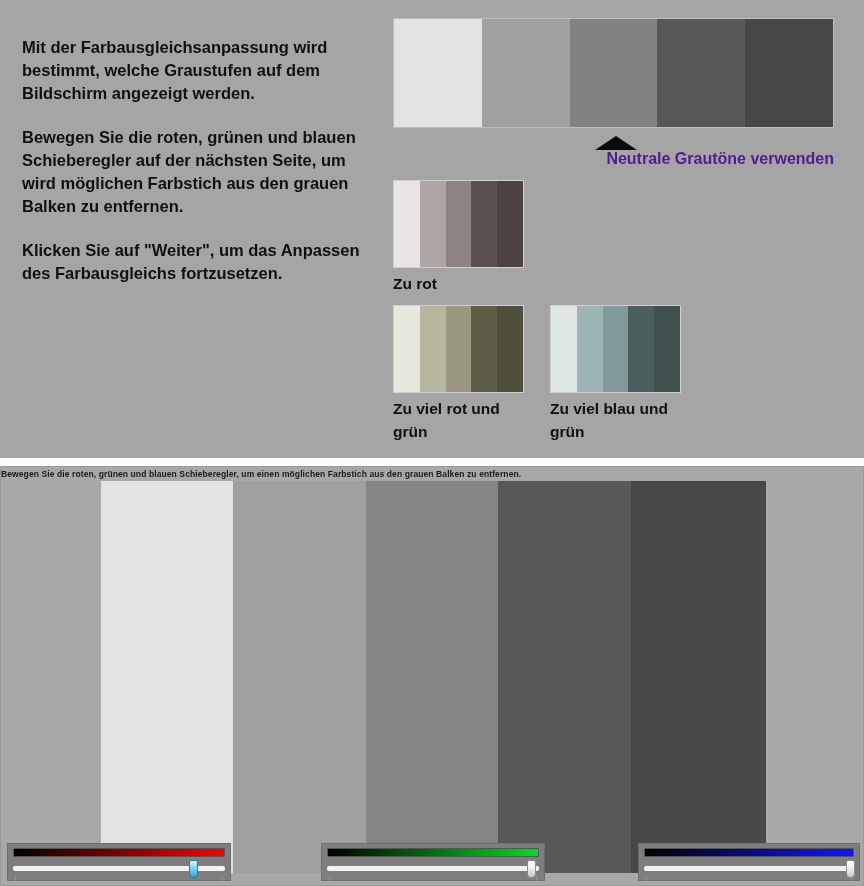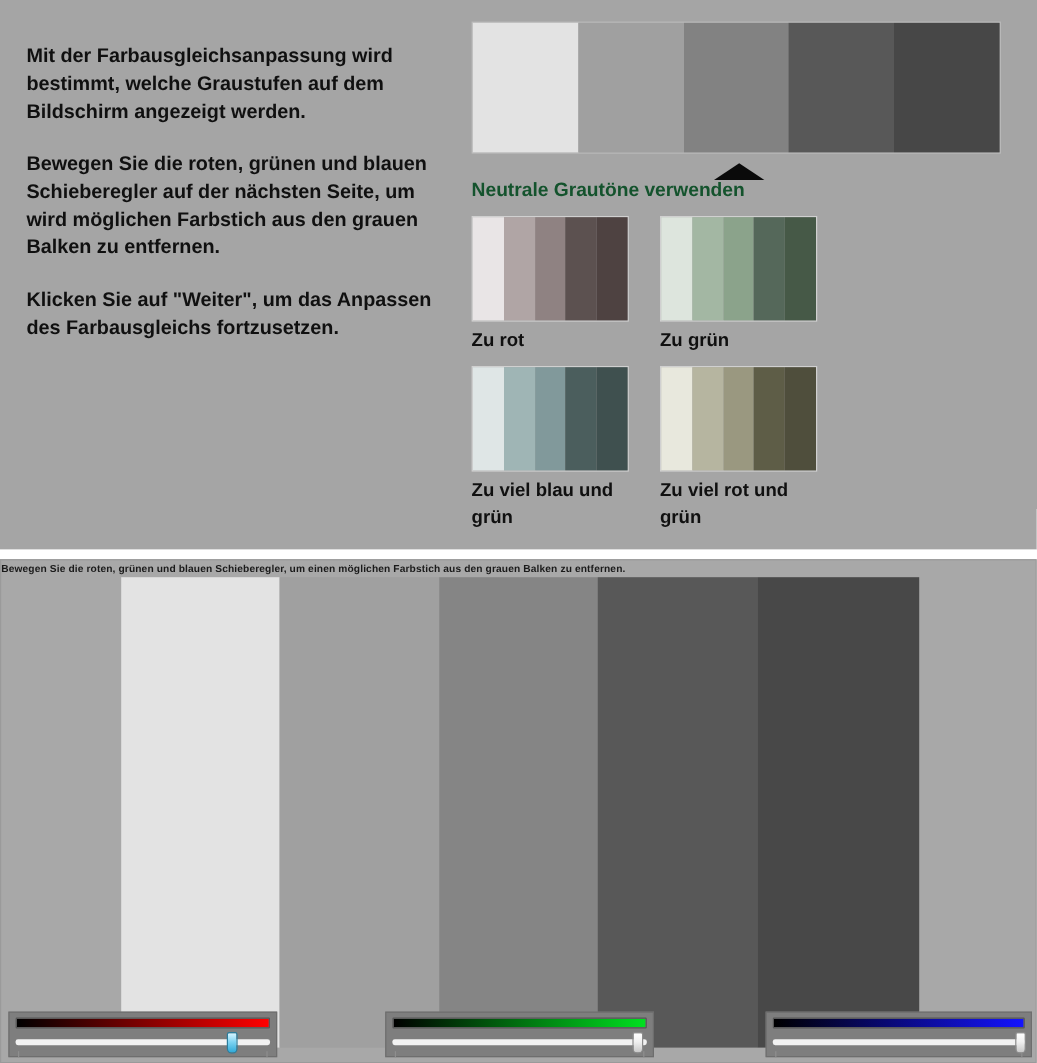--- a/index.html
+++ b/index.html
@@ -50,23 +50,23 @@
     left: 595px; top: 136px;
     width: 0; height: 0;
     border-left: 21px solid transparent;
     border-right: 21px solid transparent;
     border-bottom: 14px solid #0a0a0a;
   }
   #neutral-caption {
     position: absolute;
     left: 393px; top: 150px;
     width: 441px;
-    text-align: left;
+    text-align: right;
     font-size: 16px;
-    color: #14532d;
+    color: #4c1d95;
     font-weight: 600;
   }
 
   
   #swatch-grid {
     position: absolute;
     left: 393px; top: 180px;
     width: 452px;
   }
   .swatch-row { display: flex; }
@@ -204,52 +204,42 @@
         <div class="swatch-cell">
           <div class="swatch-strip">
               <div class="seg" style="background: rgb(233, 229, 230); width: 20%;"></div>
               <div class="seg" style="background: rgb(176, 165, 165); width: 20%;"></div>
               <div class="seg" style="background: rgb(143, 130, 130); width: 20%;"></div>
               <div class="seg" style="background: rgb(92, 81, 80); width: 20%;"></div>
               <div class="seg" style="background: rgb(78, 66, 65); width: 20%;"></div>
             </div>
           <div class="swatch-label">Zu rot</div>
         </div>
+      </div>
+      <div class="swatch-row row2">
         <div class="swatch-cell">
           <div class="swatch-strip">
-              <div class="seg" style="background: rgb(221, 229, 221); width: 20%;"></div>
-              <div class="seg" style="background: rgb(163, 183, 163); width: 20%;"></div>
-              <div class="seg" style="background: rgb(139, 163, 139); width: 20%;"></div>
-              <div class="seg" style="background: rgb(85, 104, 90); width: 20%;"></div>
-              <div class="seg" style="background: rgb(70, 89, 71); width: 20%;"></div>
+              <div class="seg" style="background: rgb(232, 232, 221); width: 20%;"></div>
+              <div class="seg" style="background: rgb(182, 181, 160); width: 20%;"></div>
+              <div class="seg" style="background: rgb(154, 152, 128); width: 20%;"></div>
+              <div class="seg" style="background: rgb(94, 93, 71); width: 20%;"></div>
+              <div class="seg" style="background: rgb(79, 78, 60); width: 20%;"></div>
             </div>
-          <div class="swatch-label">Zu grün</div>
-        </div>
-      </div>
-      <div class="swatch-row row2">
+          <div class="swatch-label">Zu viel rot und grün</div>
+        </div>
         <div class="swatch-cell">
           <div class="swatch-strip">
               <div class="seg" style="background: rgb(223, 230, 230); width: 20%;"></div>
               <div class="seg" style="background: rgb(159, 181, 181); width: 20%;"></div>
               <div class="seg" style="background: rgb(129, 153, 155); width: 20%;"></div>
               <div class="seg" style="background: rgb(75, 94, 93); width: 20%;"></div>
               <div class="seg" style="background: rgb(63, 80, 79); width: 20%;"></div>
             </div>
           <div class="swatch-label">Zu viel blau und grün</div>
         </div>
-        <div class="swatch-cell">
-          <div class="swatch-strip">
-              <div class="seg" style="background: rgb(232, 232, 221); width: 20%;"></div>
-              <div class="seg" style="background: rgb(182, 181, 160); width: 20%;"></div>
-              <div class="seg" style="background: rgb(154, 152, 128); width: 20%;"></div>
-              <div class="seg" style="background: rgb(94, 93, 71); width: 20%;"></div>
-              <div class="seg" style="background: rgb(79, 78, 60); width: 20%;"></div>
-            </div>
-          <div class="swatch-label">Zu viel rot und grün</div>
-        </div>
       </div>
     </div>
   </div>
 
   <div id="divider"></div>
 
   <div id="bottom-panel">
     <div id="bottom-hint">Bewegen Sie die roten, grünen und blauen Schieberegler, um einen möglichen Farbstich aus den grauen Balken zu entfernen.</div>
     <div id="bottom-bars">
         <div class="bar" style="background: rgb(227, 227, 227); width: 132px;"></div>

